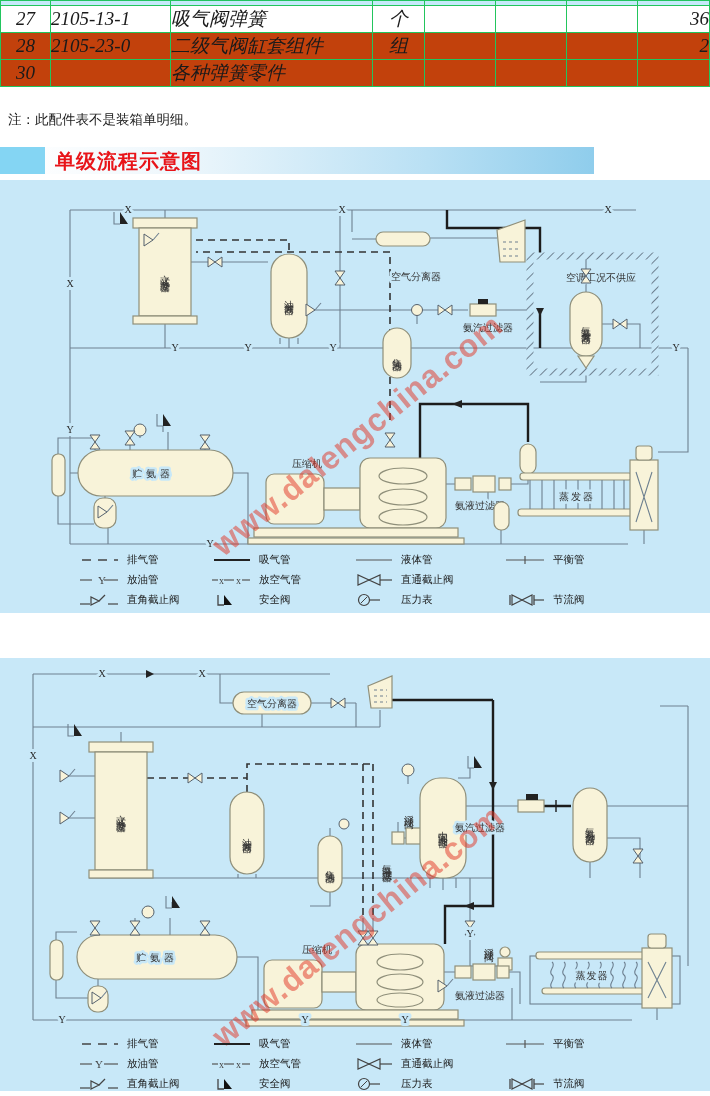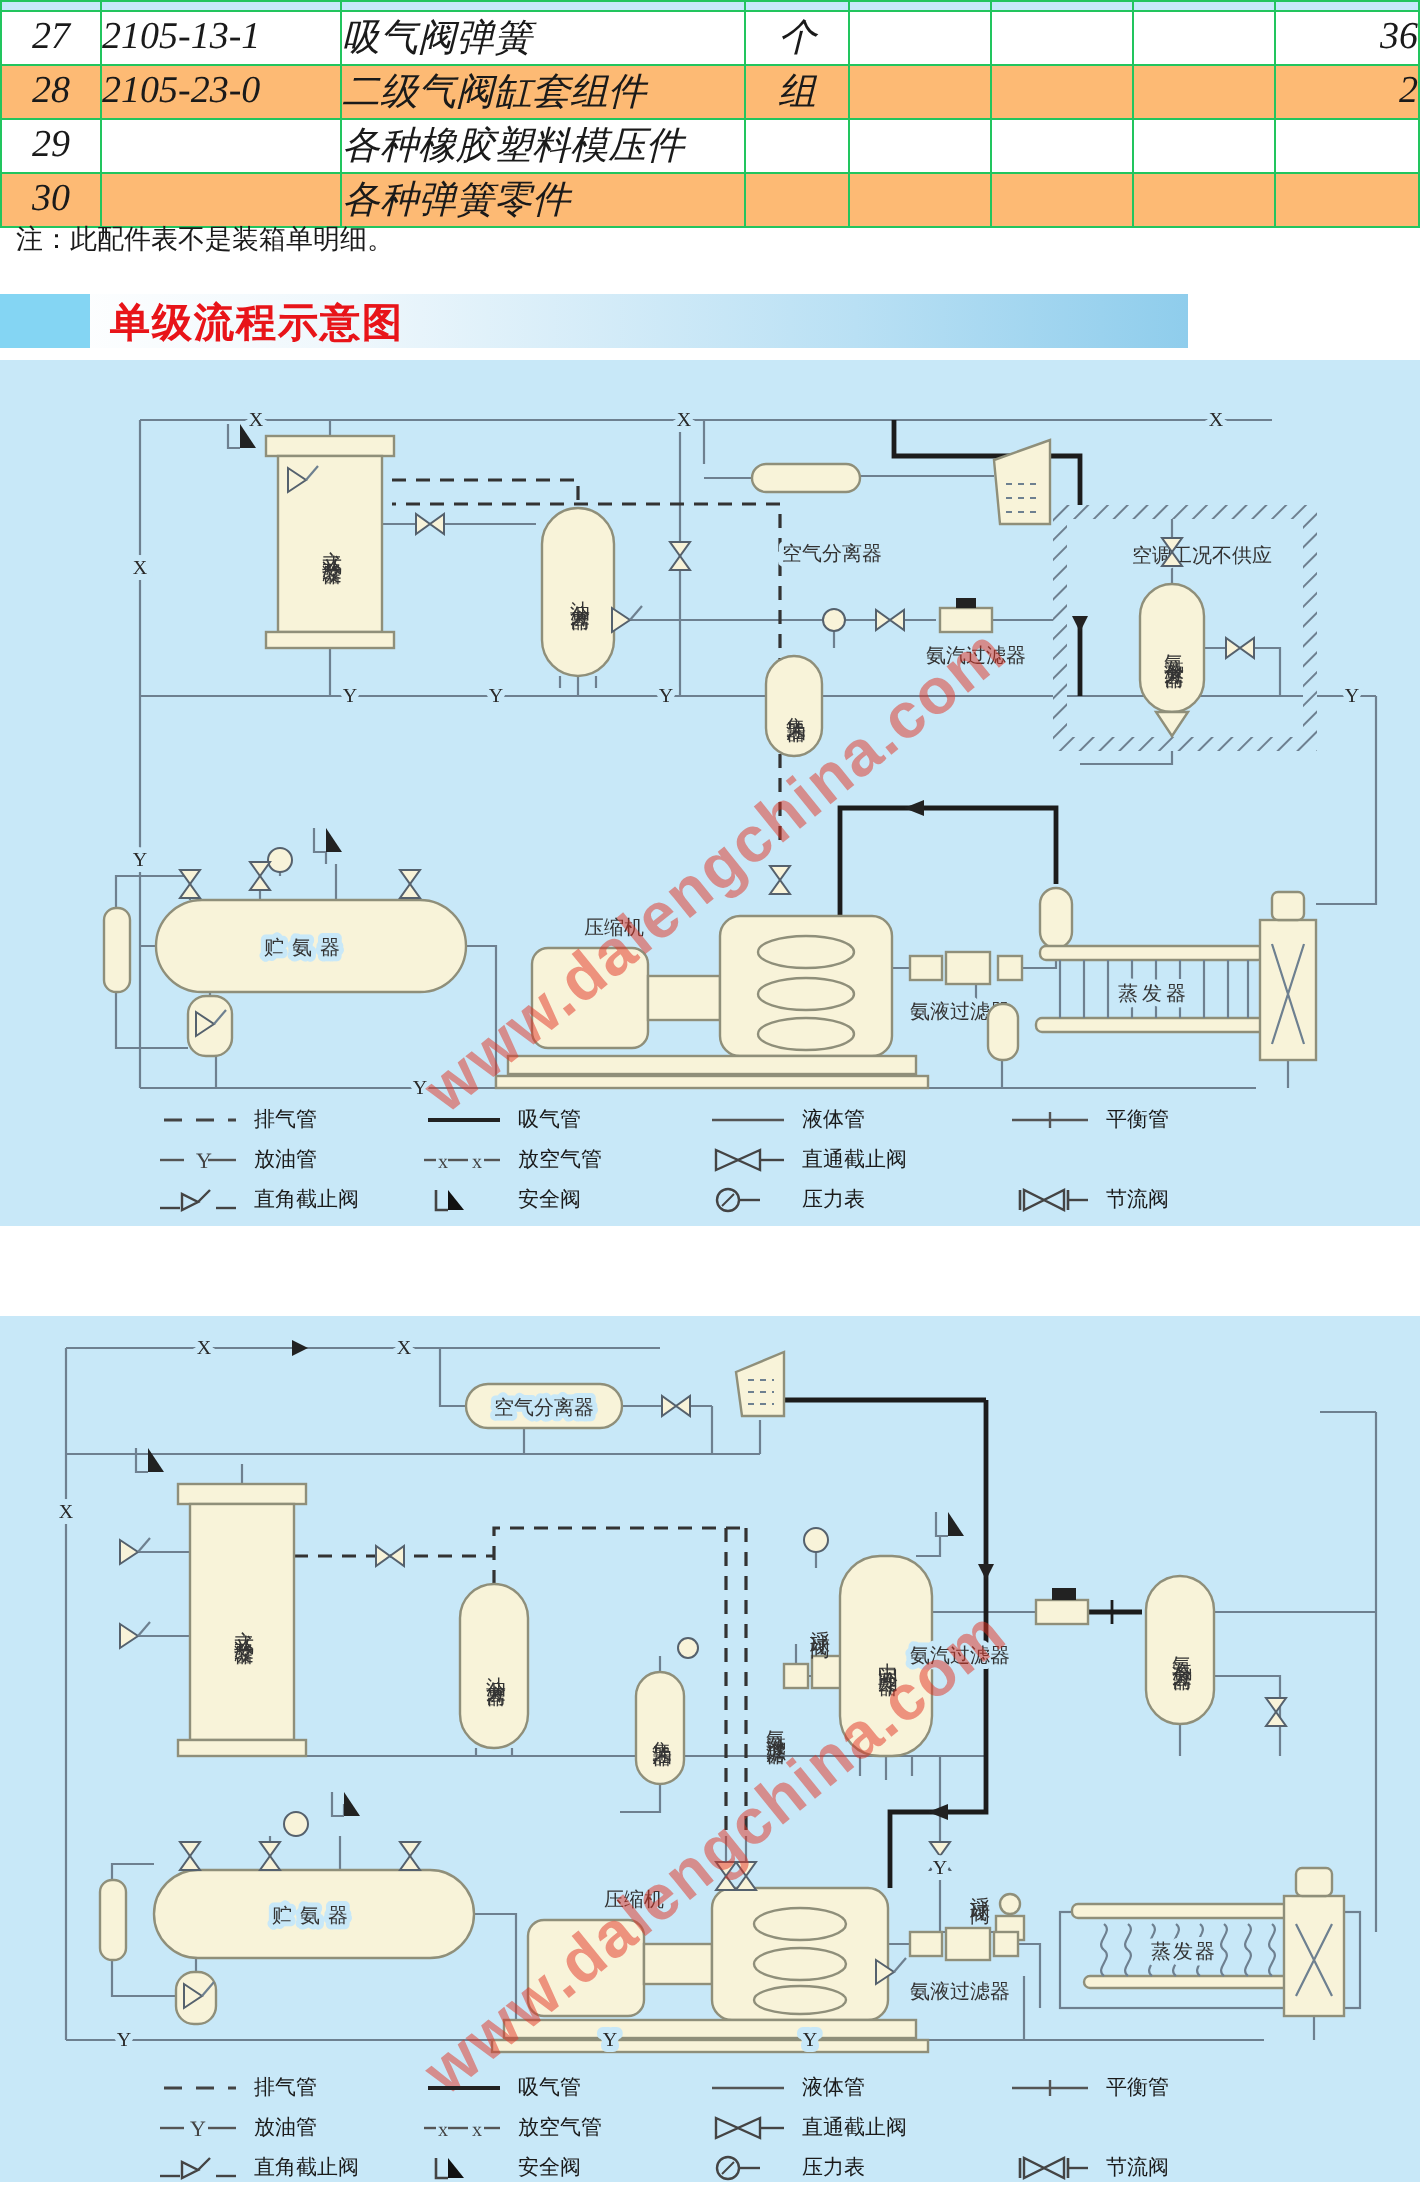--- a/index.html
+++ b/index.html
@@ -3,21 +3,21 @@
 <meta charset="utf-8">
 <style>
   html,body{margin:0;padding:0;background:#ffffff;}
   body{width:710px;height:1096px;position:relative;font-family:"Liberation Serif",serif;color:#1a1a1a;}
   .page{position:absolute;inset:0;width:710px;height:1096px;overflow:hidden;}
 
   
   table.parts{border-collapse:collapse;width:710px;table-layout:fixed;}
   table.parts td{border:1px solid #22c55e;font-size:19px;height:24px;padding:0;overflow:hidden;white-space:nowrap;font-style:italic;}
   tr.sliver td{height:4px;background:#c6e9fa;}
-  tr.alt td{background:#fdba74;}
+  tr.alt td{background:#c2410c;}
   td.c-no{text-align:center;}
   td.c-part,td.c-name{padding-left:6px;}
   td.c-unit{text-align:center;}
   td.c-qty{text-align:right;padding-right:13px;}
 
   .note{position:absolute;left:8px;top:111px;font-size:13.5px;text-align:right;}
 
   
   .bar{position:absolute;left:0;width:594px;height:27px;
        background:linear-gradient(90deg,#ffffff 3%,#eef7fc 30%,#b9e0f4 72%,#8fcdec 100%);}
@@ -92,30 +92,20 @@
     <tr class="alt">
       <td class="c-no">28</td>
       <td class="c-part">2105-23-0</td>
       <td class="c-name">二级气阀缸套组件</td>
       <td class="c-unit">组</td>
       <td></td>
           <td></td>
           <td></td>
       <td class="c-qty">2</td>
     </tr>
-    <tr>
-      <td class="c-no">29</td>
-      <td class="c-part"></td>
-      <td class="c-name">各种橡胶塑料模压件</td>
-      <td class="c-unit"></td>
-      <td></td>
-          <td></td>
-          <td></td>
-      <td class="c-qty"></td>
-    </tr>
     <tr class="alt">
       <td class="c-no">30</td>
       <td class="c-part"></td>
       <td class="c-name">各种弹簧零件</td>
       <td class="c-unit"></td>
       <td></td>
           <td></td>
           <td></td>
       <td class="c-qty"></td>
     </tr>

